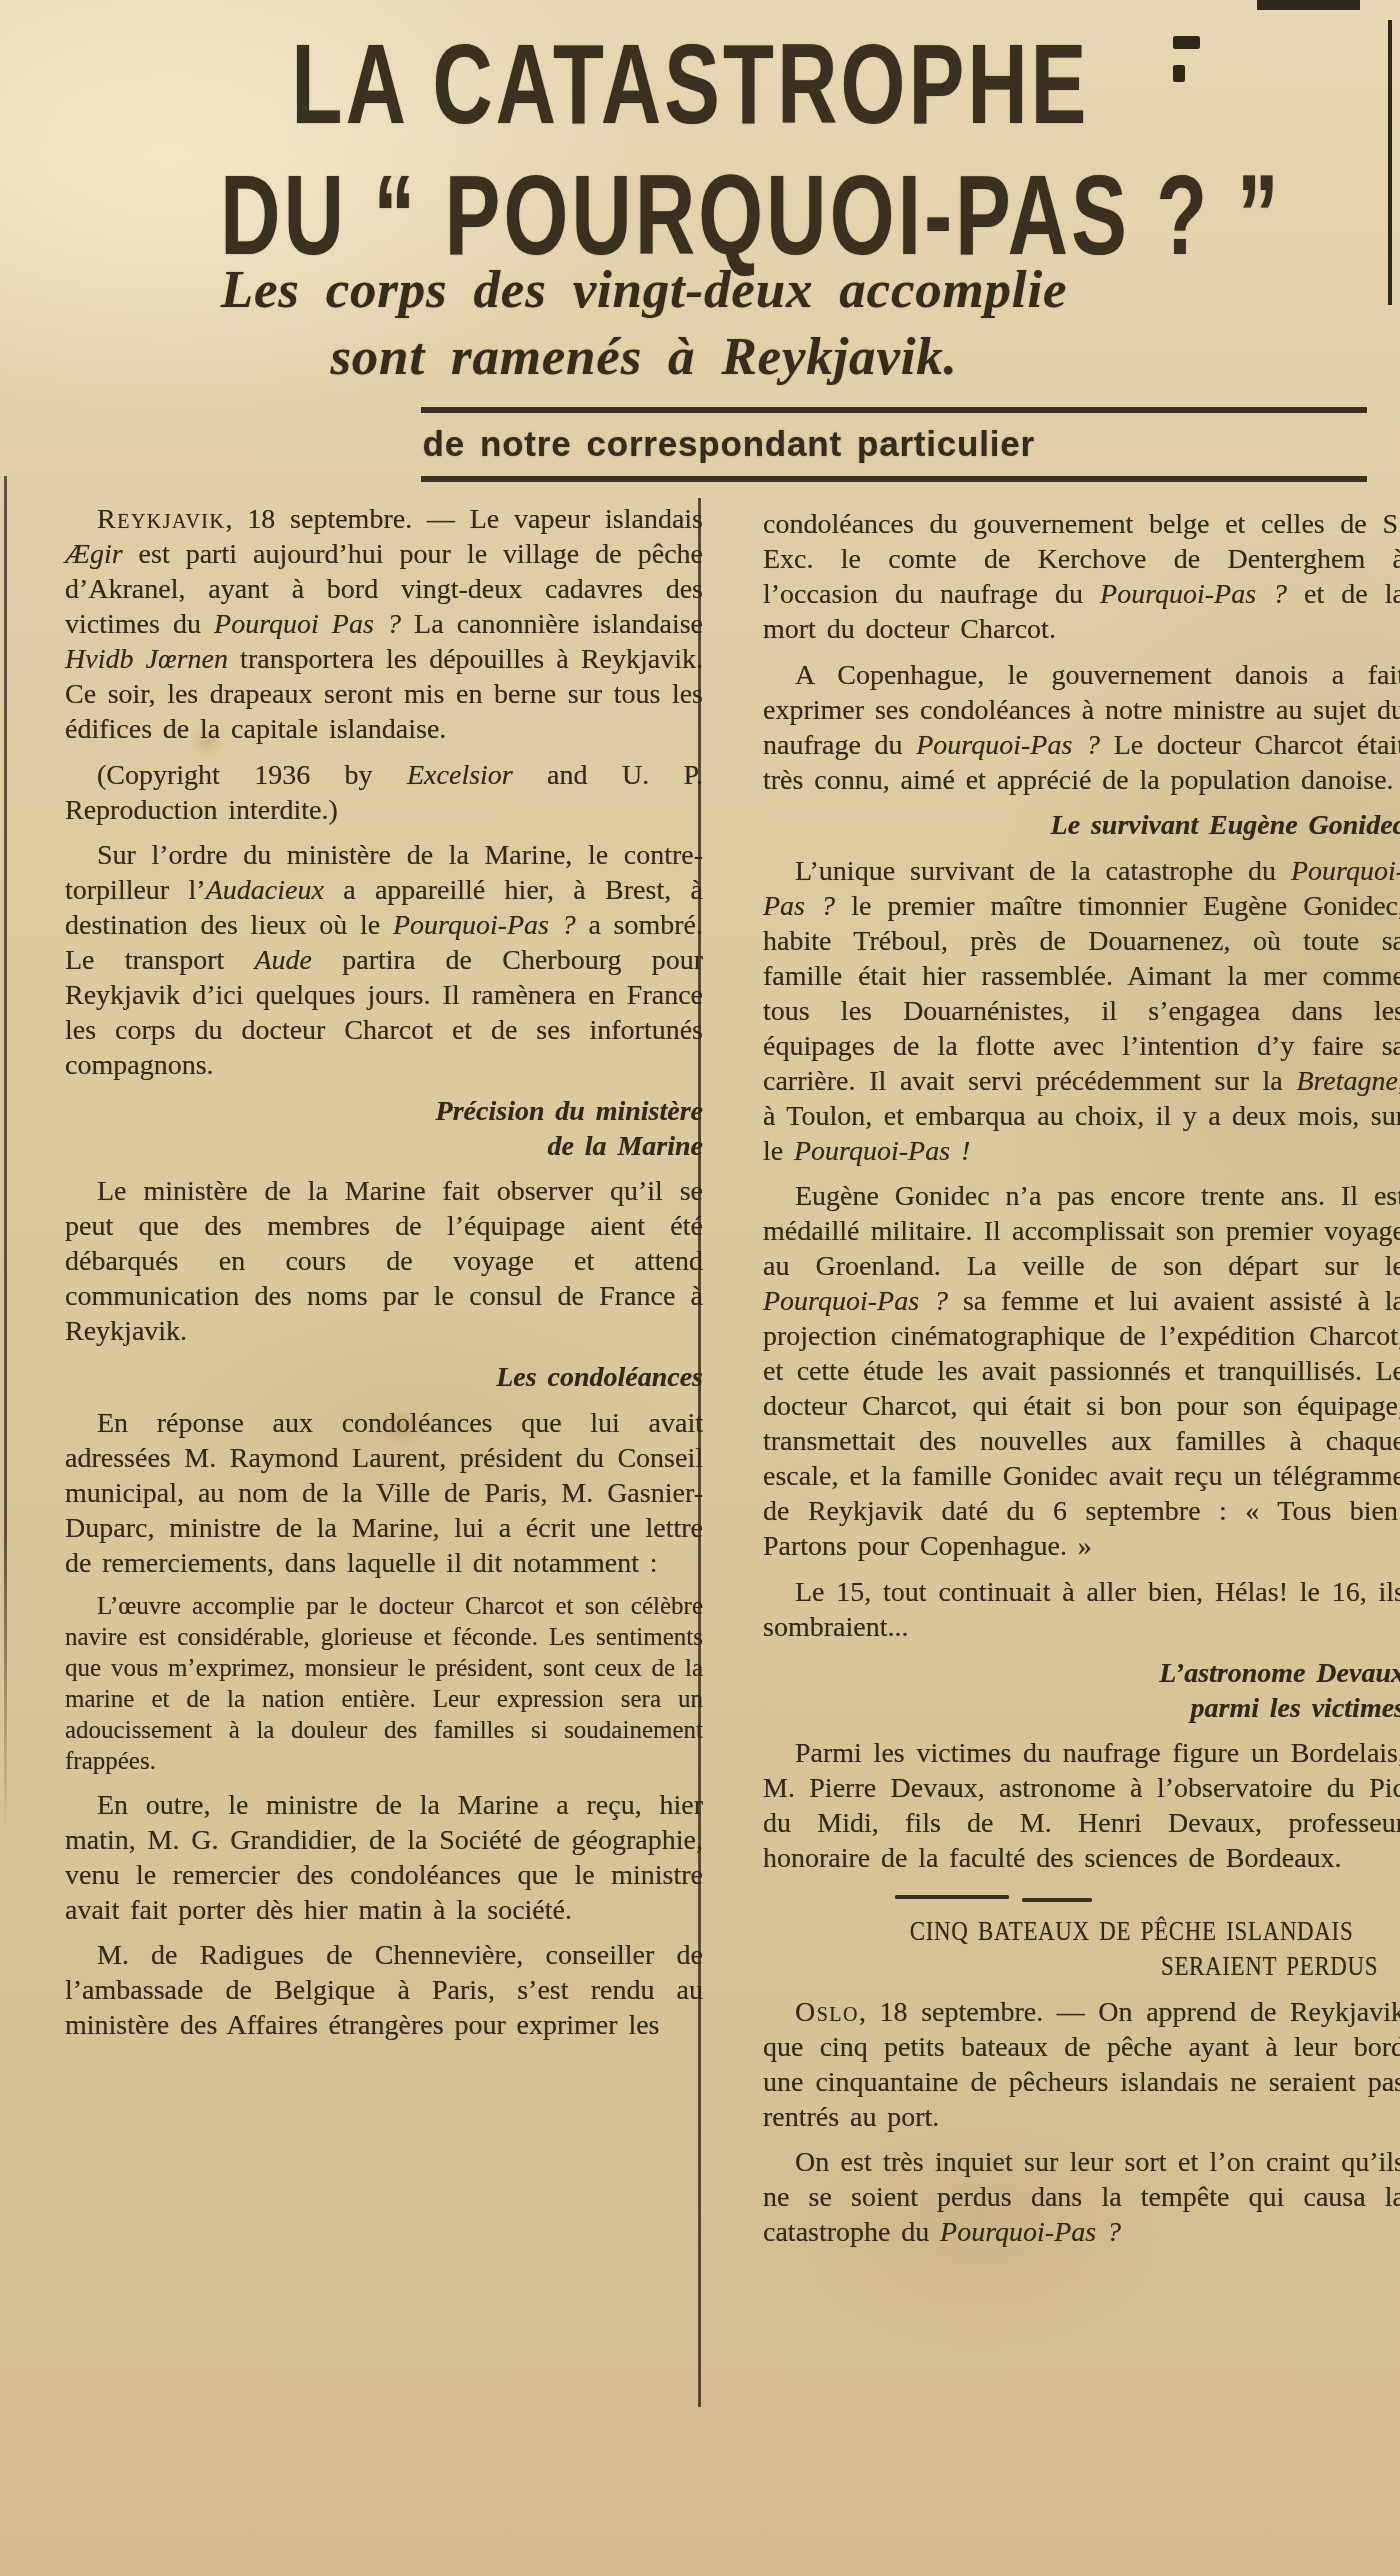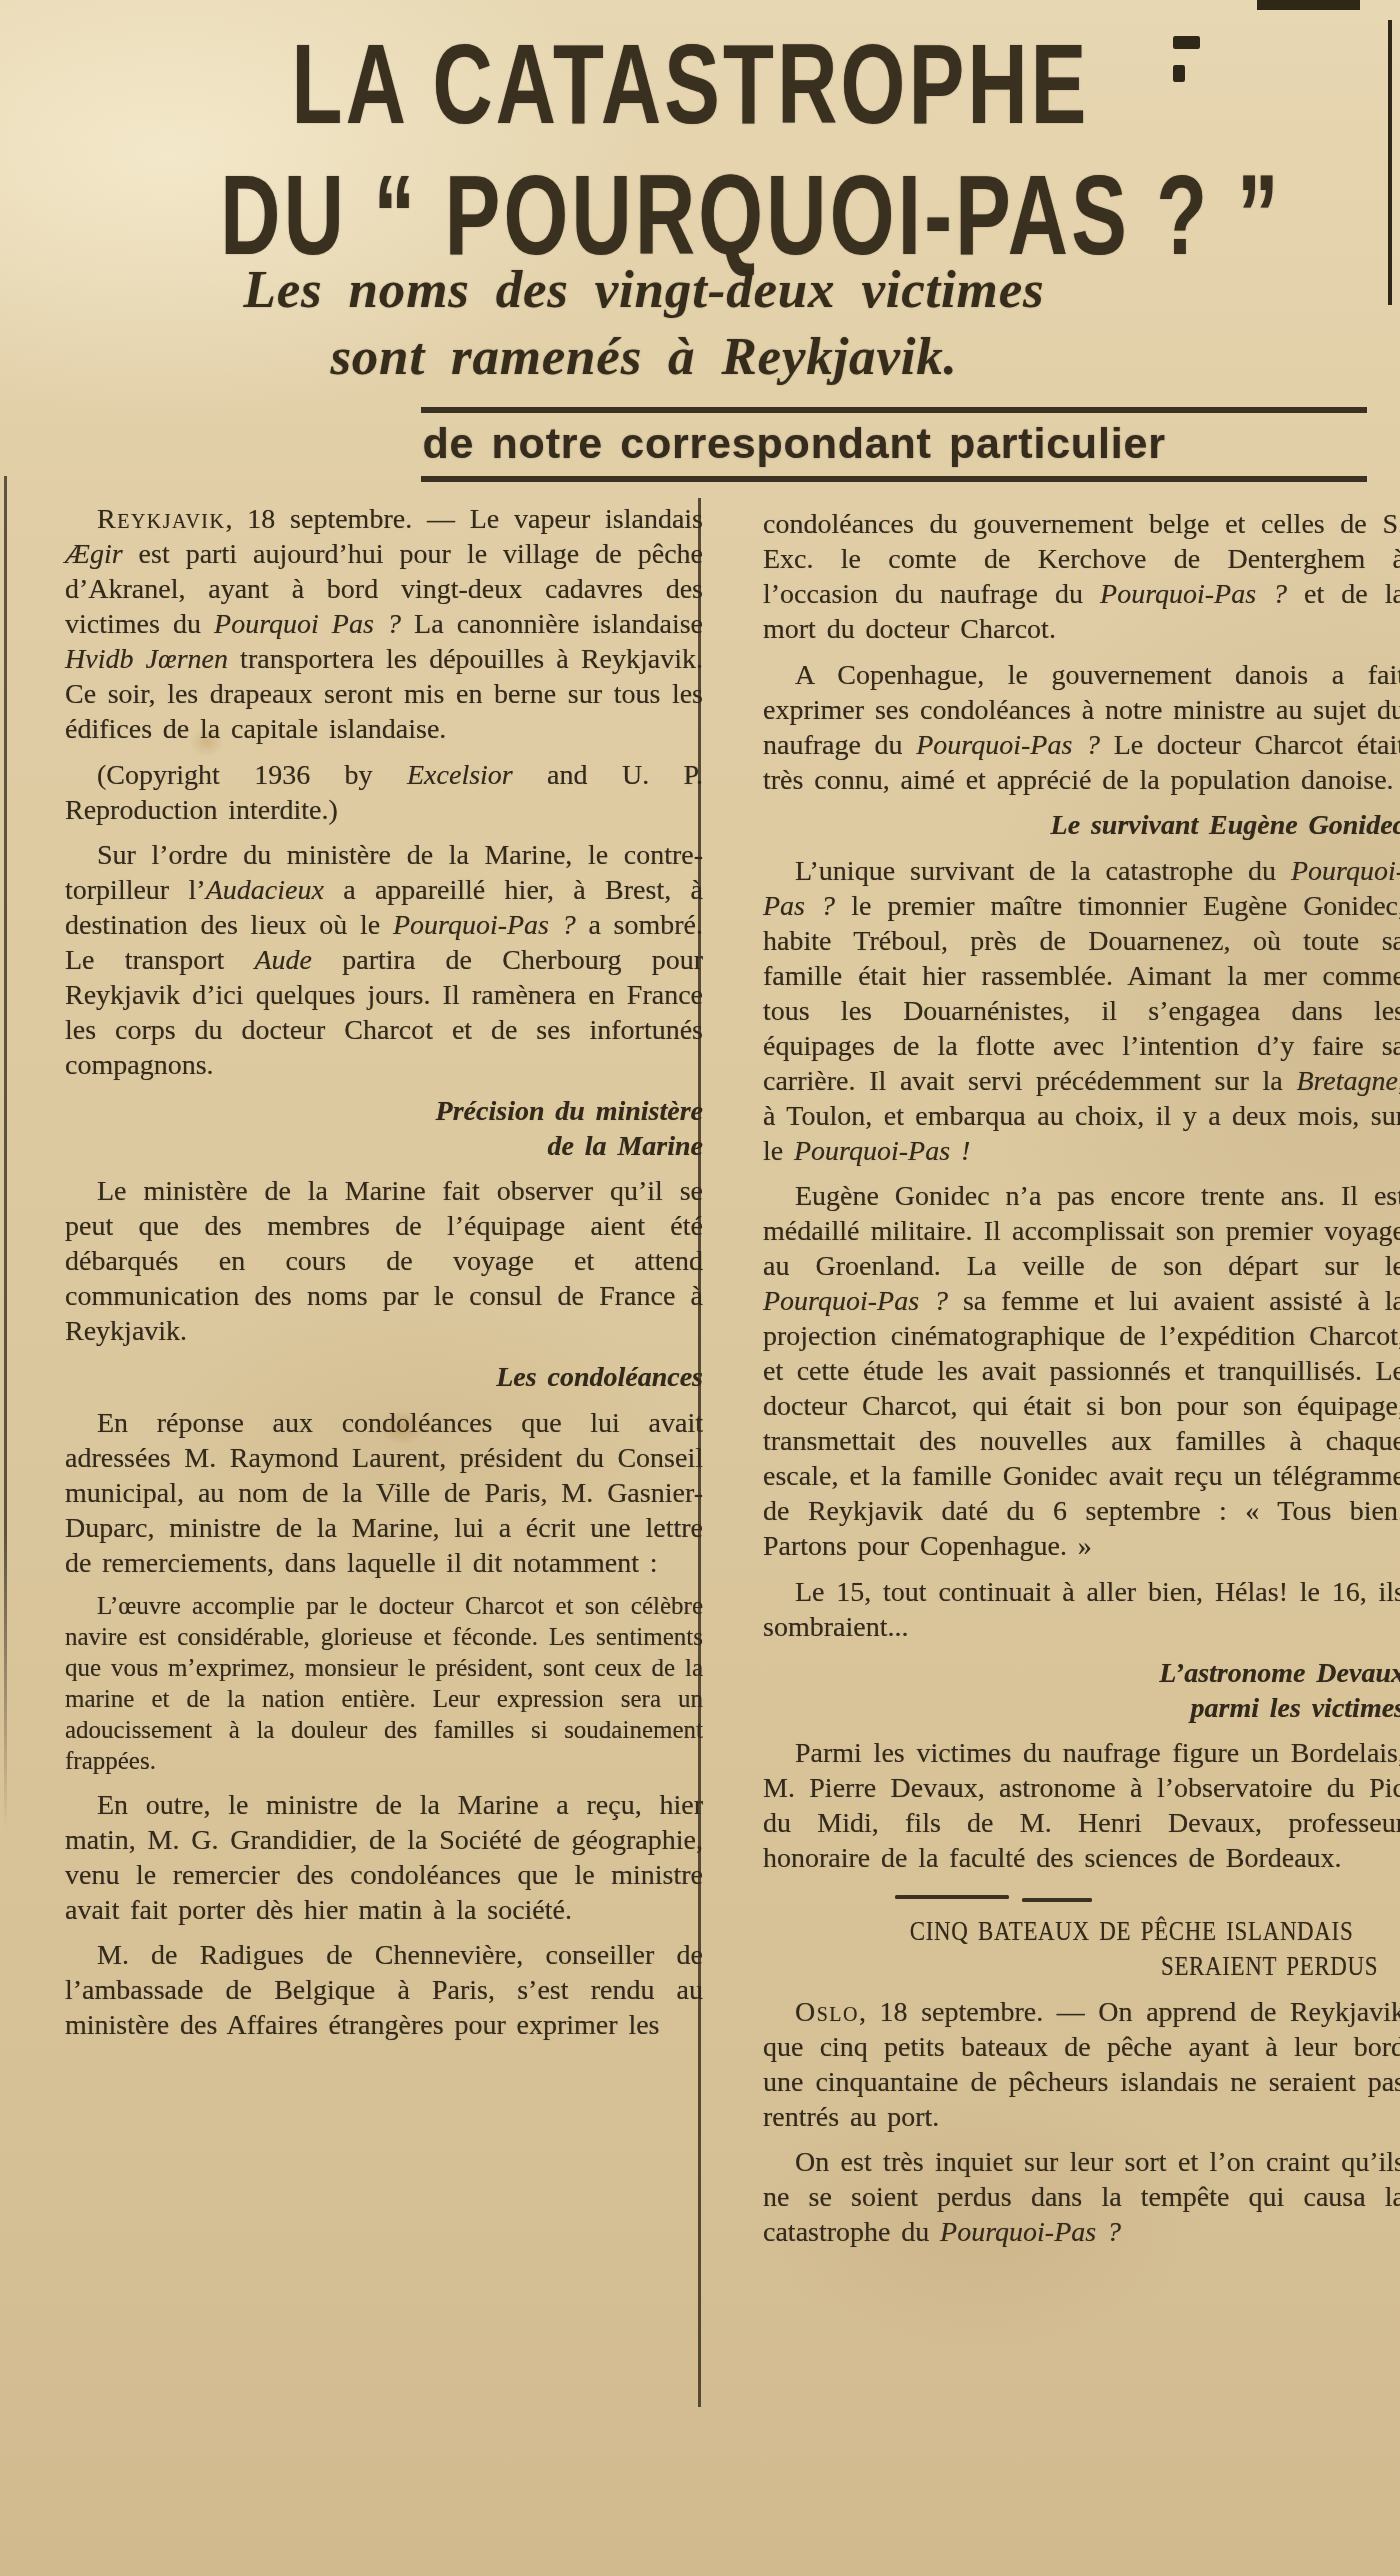--- a/index.html
+++ b/index.html
@@ -31,21 +31,21 @@
     color:#362c1c;word-spacing:12px;letter-spacing:0.8px;white-space:nowrap;
     text-shadow:0 0 1.5px rgba(58,48,32,.45);
   }
   .subtitle .line2{display:block;}
   
   .byline-banner{
     position:absolute;left:421px;top:407px;width:944px;
     border-top:6px solid #3a3122;border-bottom:6px solid #3a3122;
     padding:7.6px 0 10.6px 1.5px;
     font-family:"Liberation Sans", sans-serif;font-weight:bold;
-    font-size:43px;line-height:45px;color:#352c1d;
+    font-size:35px;line-height:45px;color:#352c1d;
     letter-spacing:0.8px;word-spacing:4.5px;white-space:nowrap;
     text-shadow:0 0 1.5px rgba(58,48,32,.5);
   }
   
   .col{position:absolute;text-align:justify;margin-left:15px;}
   .col-left{left:50px;top:501px;width:638px;}
   .col-right{left:748px;top:506px;width:642px;}
   .col p{
     margin:0 0 10.6px 0;font-size:28px;line-height:35px;
     text-indent:32px;word-spacing:3.8px;
@@ -98,21 +98,21 @@
 <div class="edge-frag-2"></div>
 <div class="left-edge-rule"></div>
 <div class="v-divider"></div>
 <div class="stain-1"></div>
 <div class="stain-2"></div>
 
 <div class="headline"><span class="squeeze">LA CATASTROPHE</span></div>
 <div class="headline" style="top:148px;"><span class="squeeze">DU “ POURQUOI-PAS ? ”</span></div>
 
 <div class="subtitle">
-  <span>Les noms des vingt-deux victimes</span>
+  <span>Les corps des vingt-deux accomplie</span>
   <span class="line2">sont ramenés à Reykjavik.</span>
 </div>
 
 <div class="byline-banner">de notre correspondant particulier</div>
 
 <div class="col col-left">
   <p><span class="sc">Reykjavik</span>, 18 septembre. — Le vapeur islandais <i>Ægir</i> est parti aujourd’hui pour le village de pêche d’Akranel, ayant à bord vingt-deux cadavres des victimes du <i>Pourquoi Pas ?</i> La canonnière islandaise <i>Hvidb Jœrnen</i> transportera les dépouilles à Reykjavik. Ce soir, les drapeaux seront mis en berne sur tous les édifices de la capitale islandaise.</p>
   <p>(Copyright 1936 by <i>Excelsior</i> and U. P. Reproduction interdite.)</p>
   <p>Sur l’ordre du ministère de la Marine, le contre-torpilleur l’<i>Audacieux</i> a appareillé hier, à Brest, à destination des lieux où le <i>Pourquoi-Pas ?</i> a sombré. Le transport <i>Aude</i> partira de Cherbourg pour Reykjavik d’ici quelques jours. Il ramènera en France les corps du docteur Charcot et de ses infortunés compagnons.</p>
   <p class="sec-heading">Précision du ministère<br>de la Marine</p>

